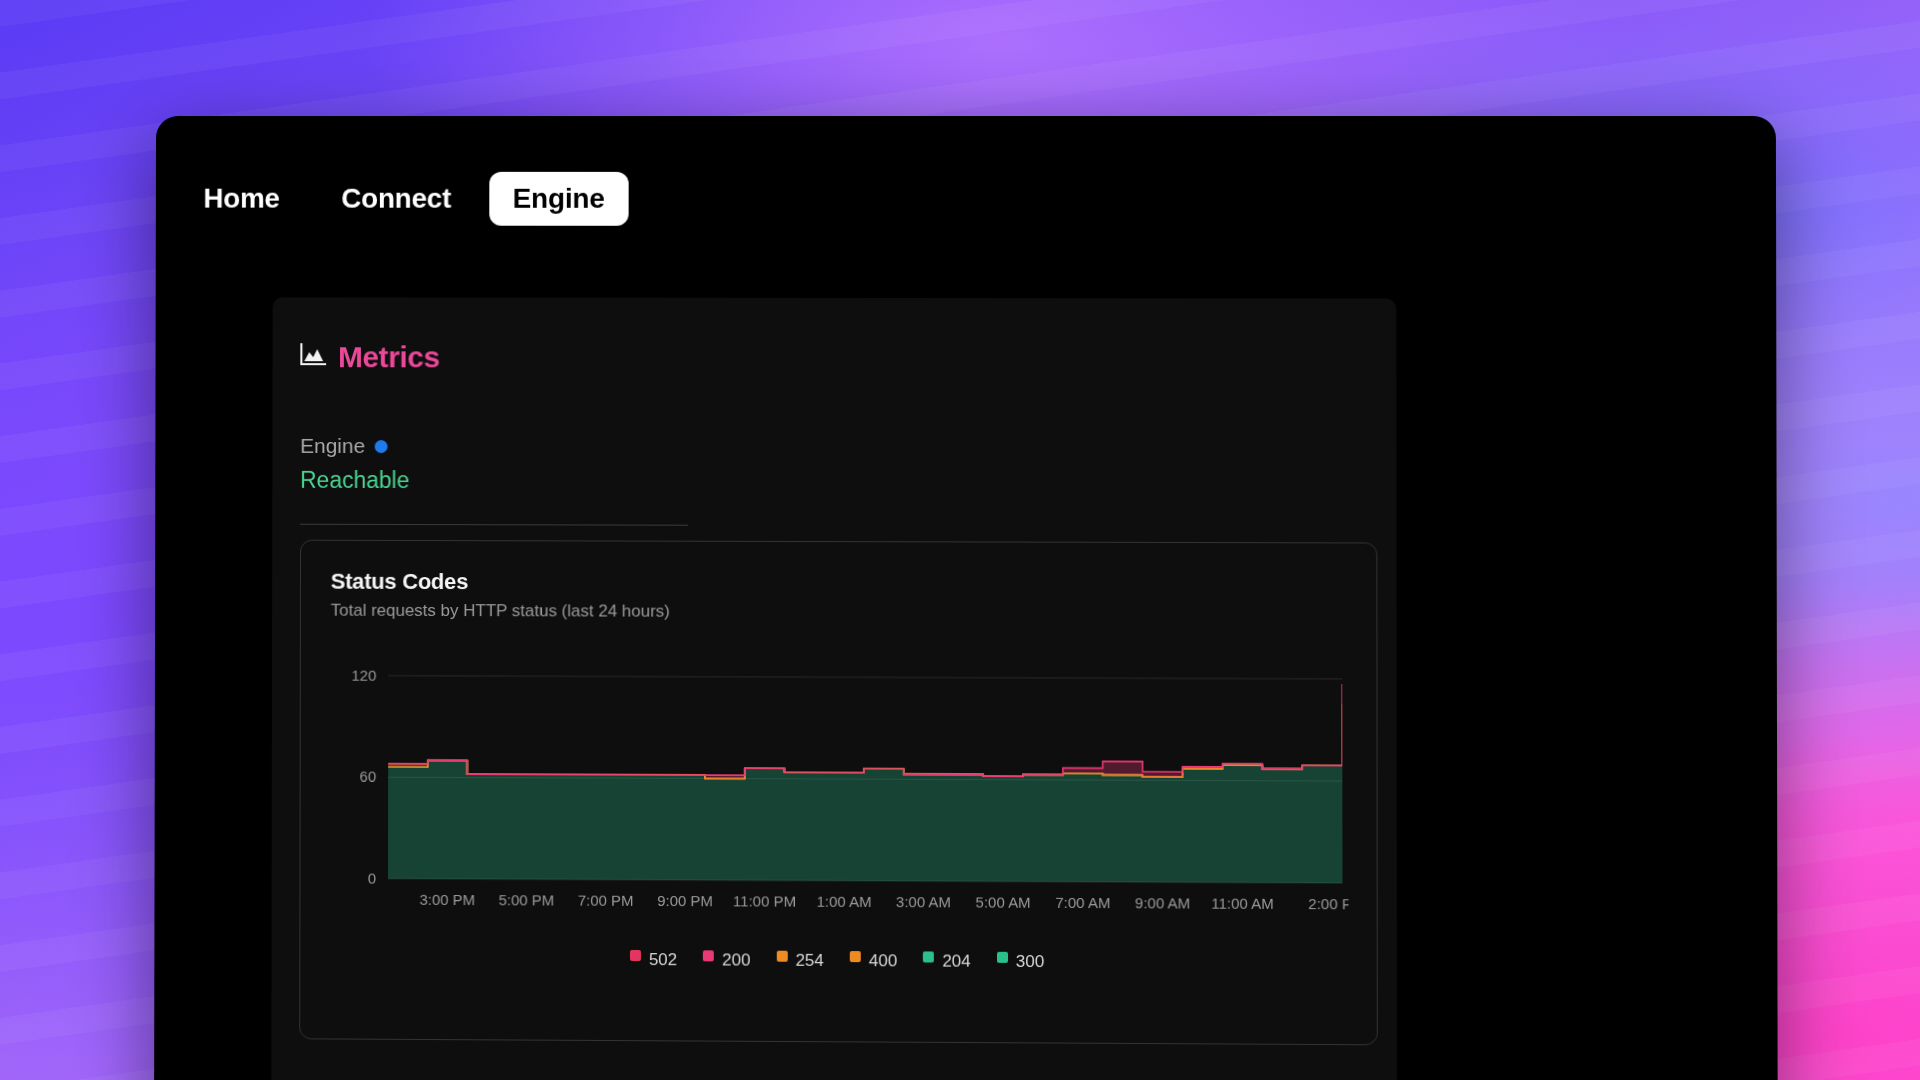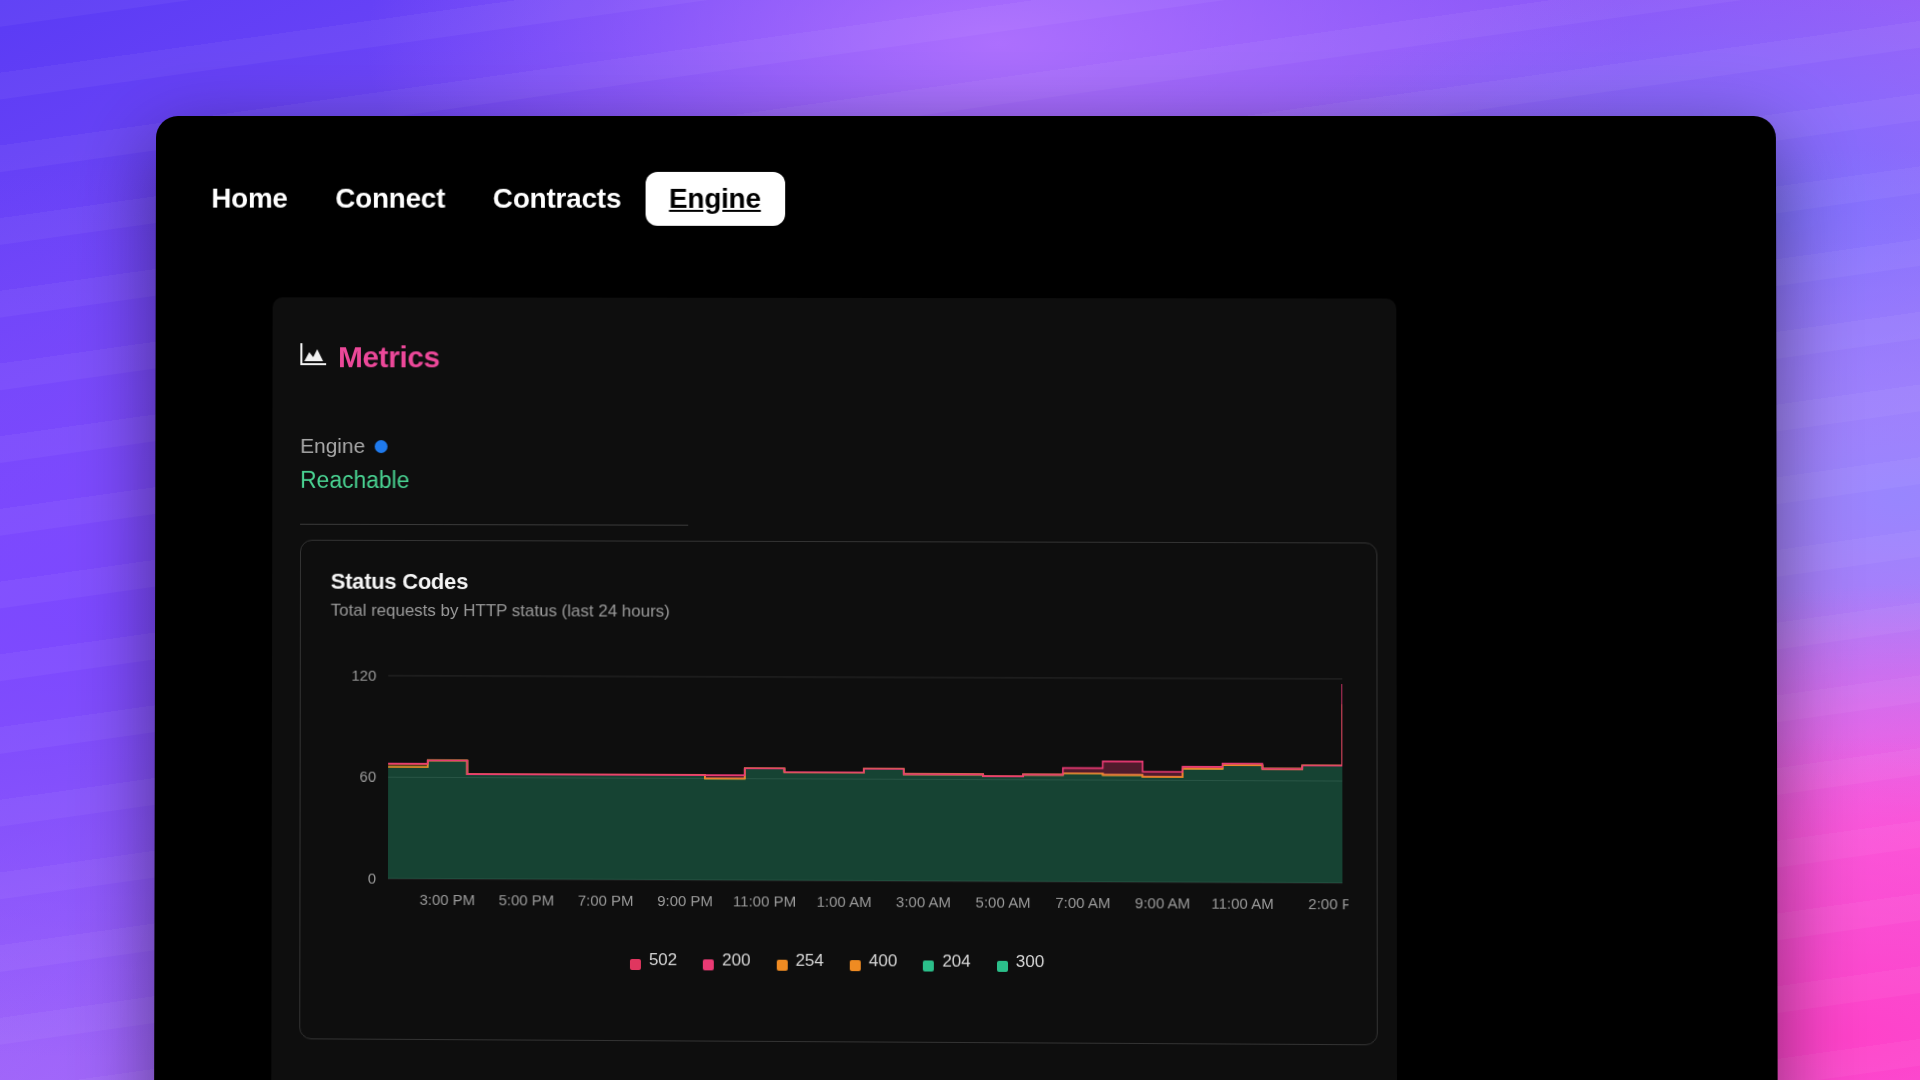--- a/index.html
+++ b/index.html
@@ -51,23 +51,23 @@
     overflow: hidden;
     transform: perspective(2600px) rotateY(-0.9deg) rotateX(0.35deg);
     transform-origin: 50% 0%;
     box-shadow: 0 24px 80px rgba(0,0,0,0.45);
   }
 
   
   #navbar {
     display: flex;
     align-items: center;
-    padding: 40px 0 0 32px;
+    gap: 14px;
+    padding: 40px 0 0 24px;
     height: 126px;
-    text-decoration: underline;
   }
   .nav-item {
     font-size: 28px;
     font-weight: 700;
     color: #ffffff;
     padding: 11px 24px;
     border-radius: 12px;
     letter-spacing: -0.2px;
     white-space: nowrap;
     cursor: pointer;
@@ -170,21 +170,21 @@
 
   #legend {
     display: flex;
     justify-content: center;
     align-items: center;
     gap: 26px;
     margin-top: 24px;
   }
   .legend-item {
     display: flex;
-    align-items: flex-end;
+    align-items: flex-start;
     gap: 8px;
     cursor: pointer;
   }
   .legend-swatch {
     width: 11px;
     height: 11px;
     border-radius: 2px;
     display: inline-block;
   }
   .legend-label {
@@ -195,21 +195,20 @@
 </head>
 <body>
 
 <div id="backdrop"></div>
 
 <div id="app-window">
 
   <nav id="navbar">
     <button class="nav-item">Home</button>
     <button class="nav-item">Connect</button>
-    <button class="nav-item">Contracts</button>
     <button class="nav-item active">Engine</button>
   </nav>
 
   <main id="content-panel">
 
     <header id="metrics-header">
       <span class="chart-glyph">
         <svg width="26" height="24" viewBox="0 0 26 24" aria-hidden="true">
           <path d="M1 1 L1 21 L25 21" fill="none" stroke="#f2f2f2" stroke-width="2.2" stroke-linecap="square"></path>
           <path d="M4 18 L9 9 L13 14 L17 6 L23 18 Z" fill="#f2f2f2"></path>

